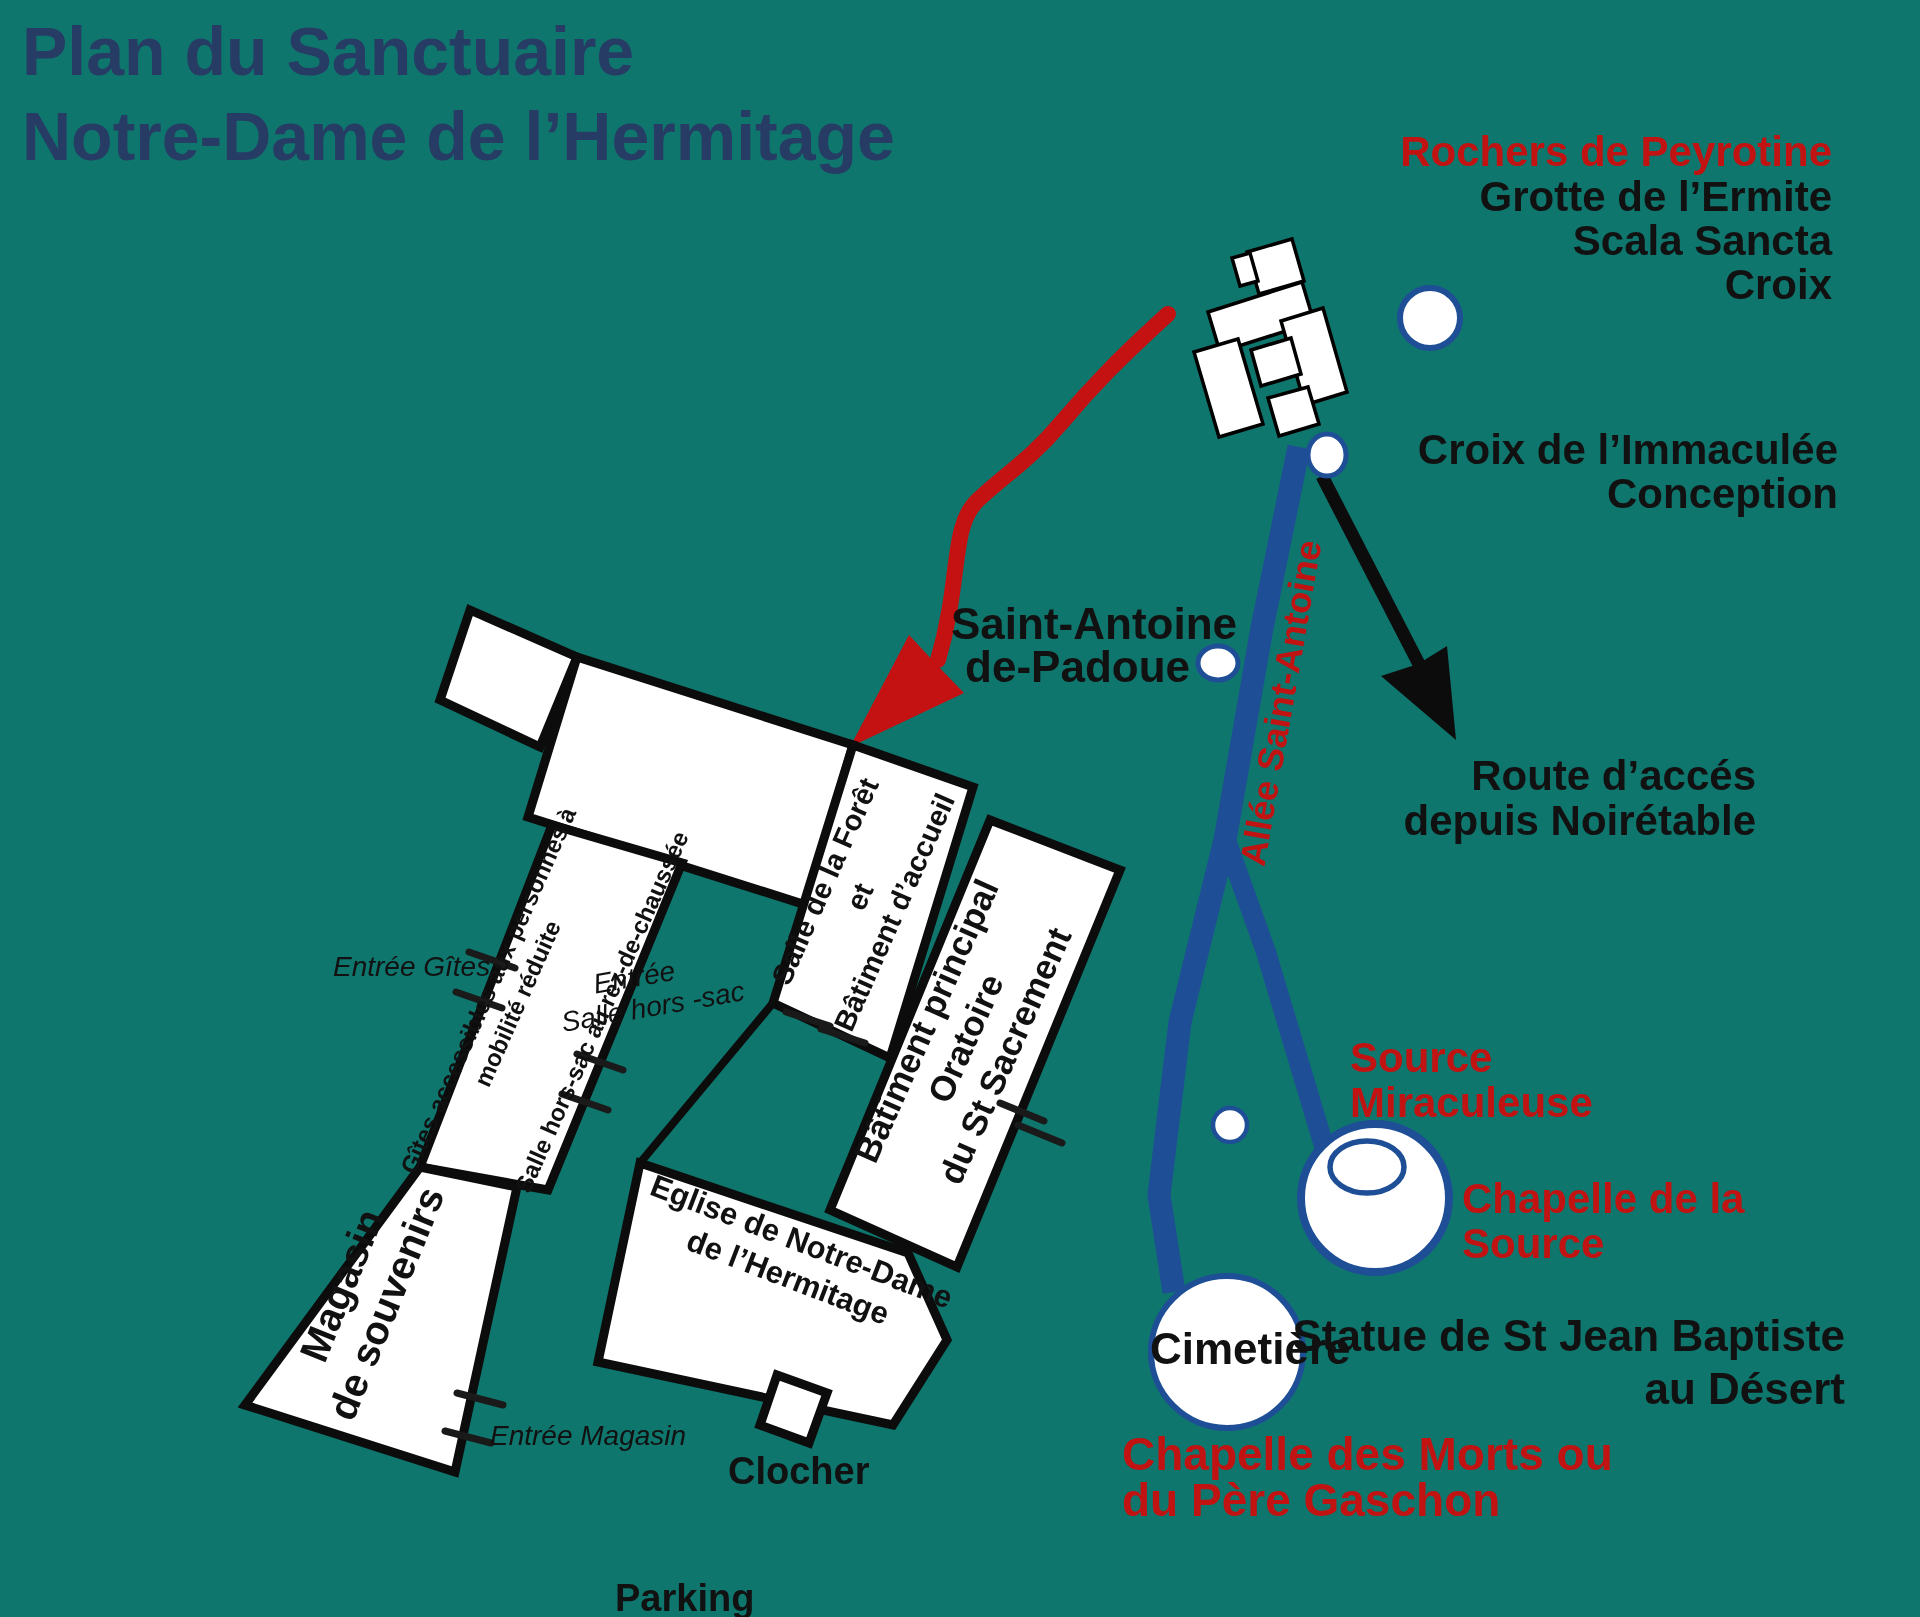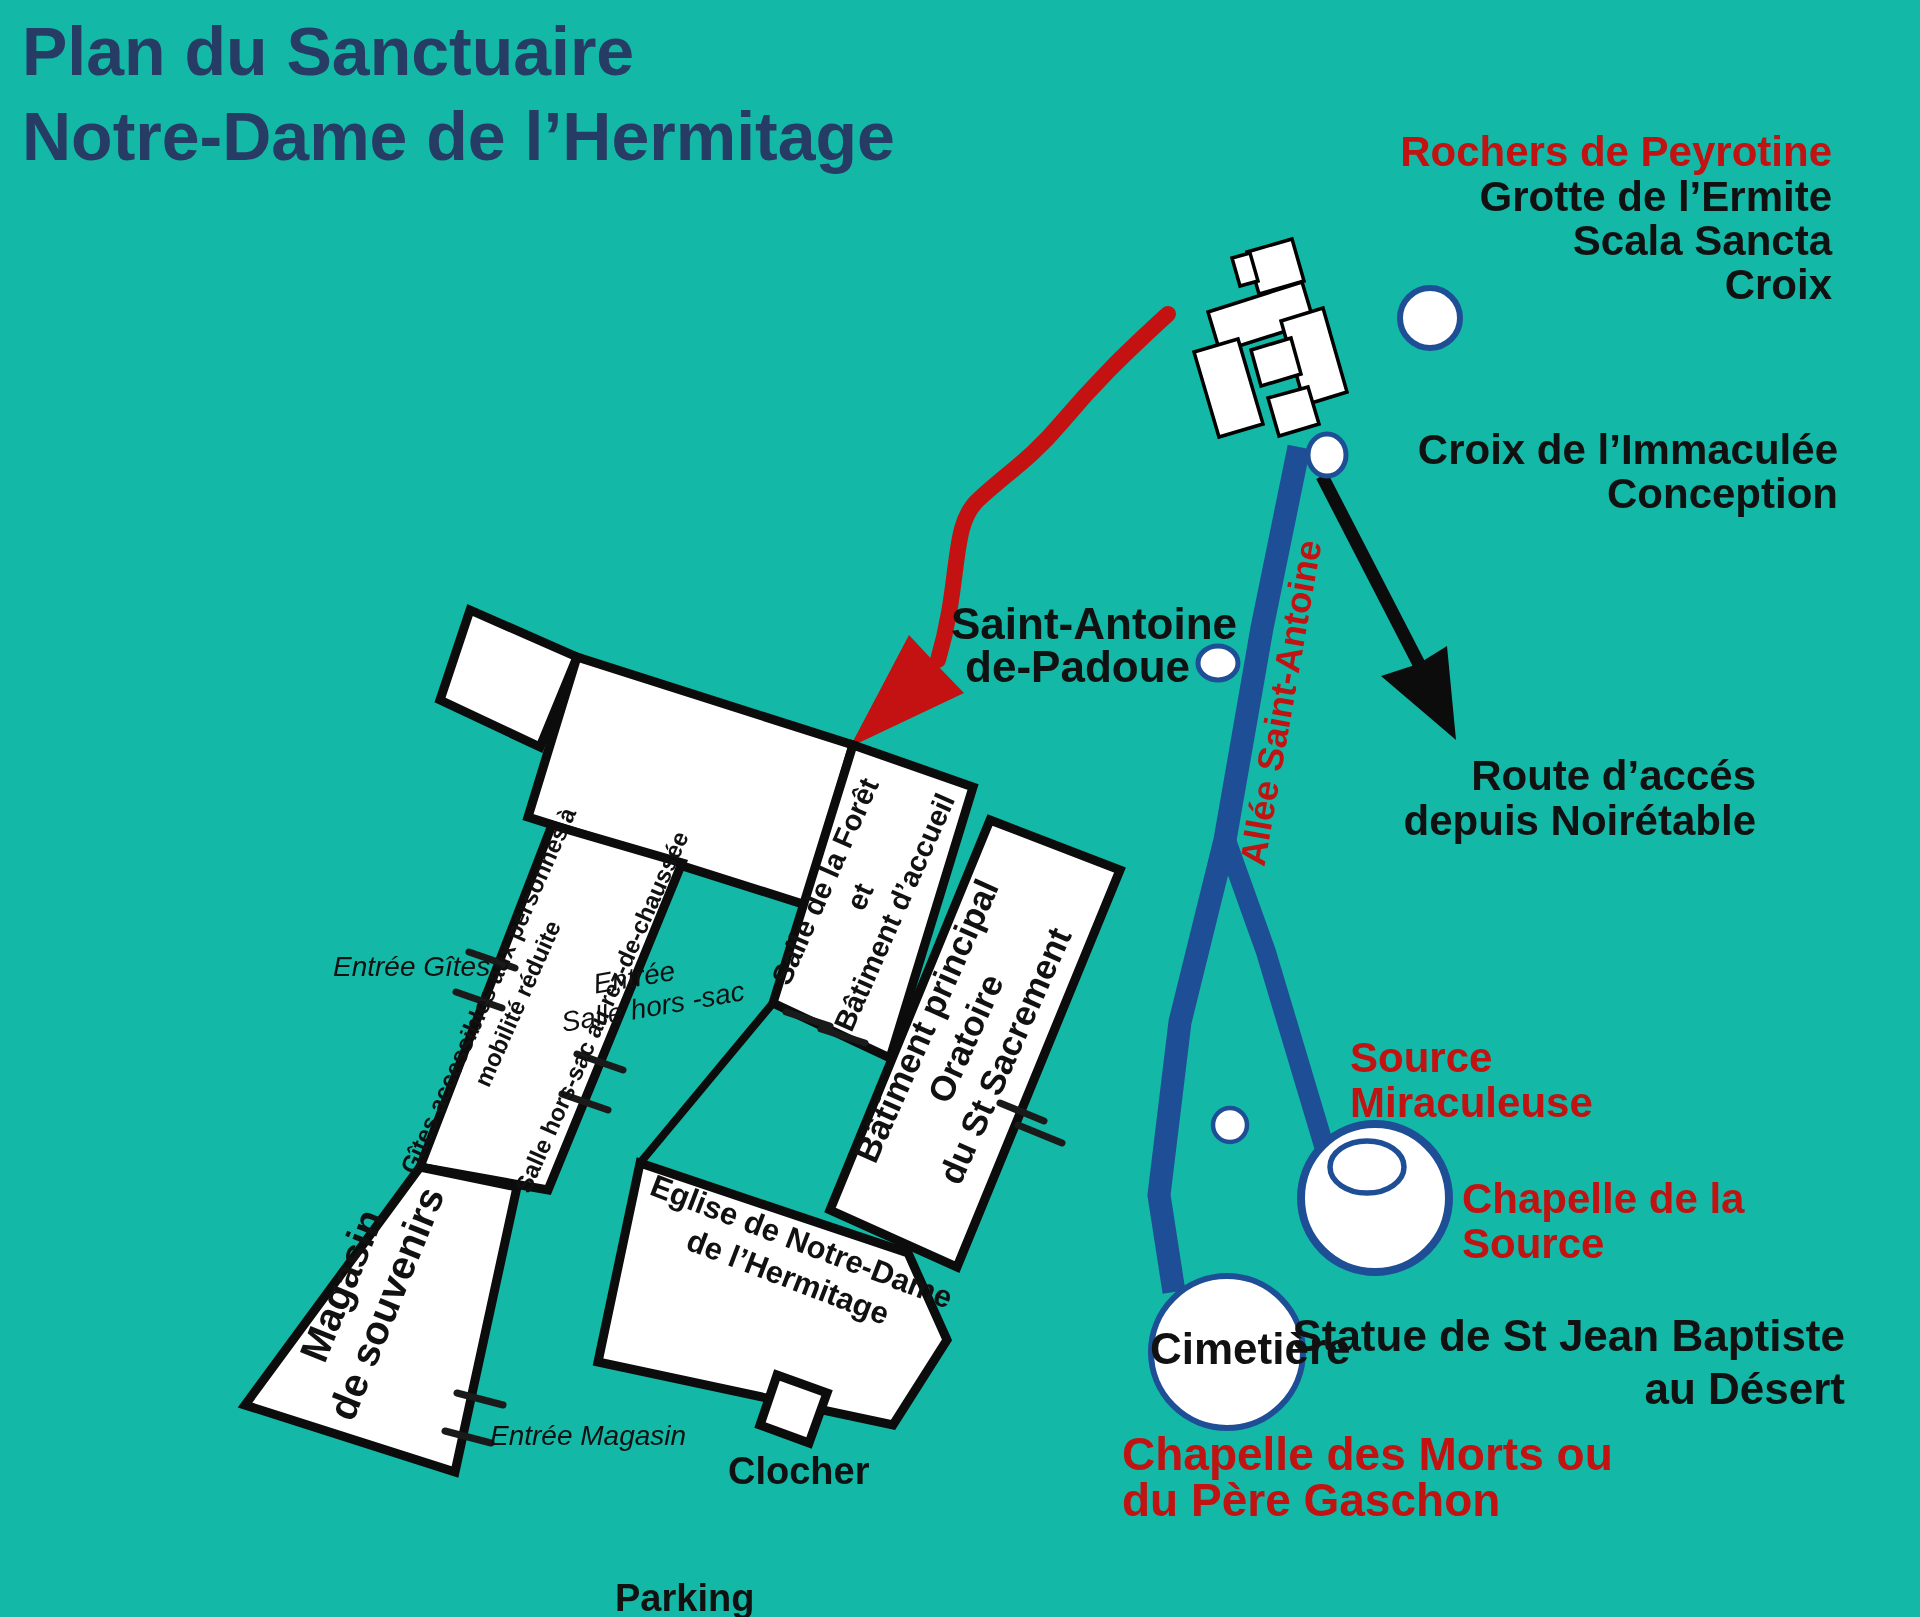--- a/index.html
+++ b/index.html
@@ -1,16 +1,16 @@
 <!DOCTYPE html>
 <html><head>
 <meta charset="utf-8">
 <style>
   html,body{margin:0;padding:0;background:#ffffff;}
-  .stage{position:relative;width:1920px;height:1617px;background:#14b8a6;overflow:hidden;}
+  .stage{position:relative;width:1920px;height:1617px;background:#0f766e;overflow:hidden;}
   svg{display:block;font-family:"Liberation Sans","DejaVu Sans",sans-serif;}
   text{fill:#111;}
   .b{font-weight:bold;}
   .it{font-style:italic;}
   .red{fill:#c01312;}
   .navy{fill:#263c64;}
   .wall{fill:#ffffff;stroke:#0c0c0c;stroke-width:9;stroke-linejoin:miter;}
   .wall-thin{fill:none;stroke:#0c0c0c;stroke-width:8;}
   .tick{stroke:#1a1a1a;stroke-width:7;stroke-linecap:round;}
   .bluepath{fill:none;stroke:#1e4e96;stroke-linecap:butt;}

